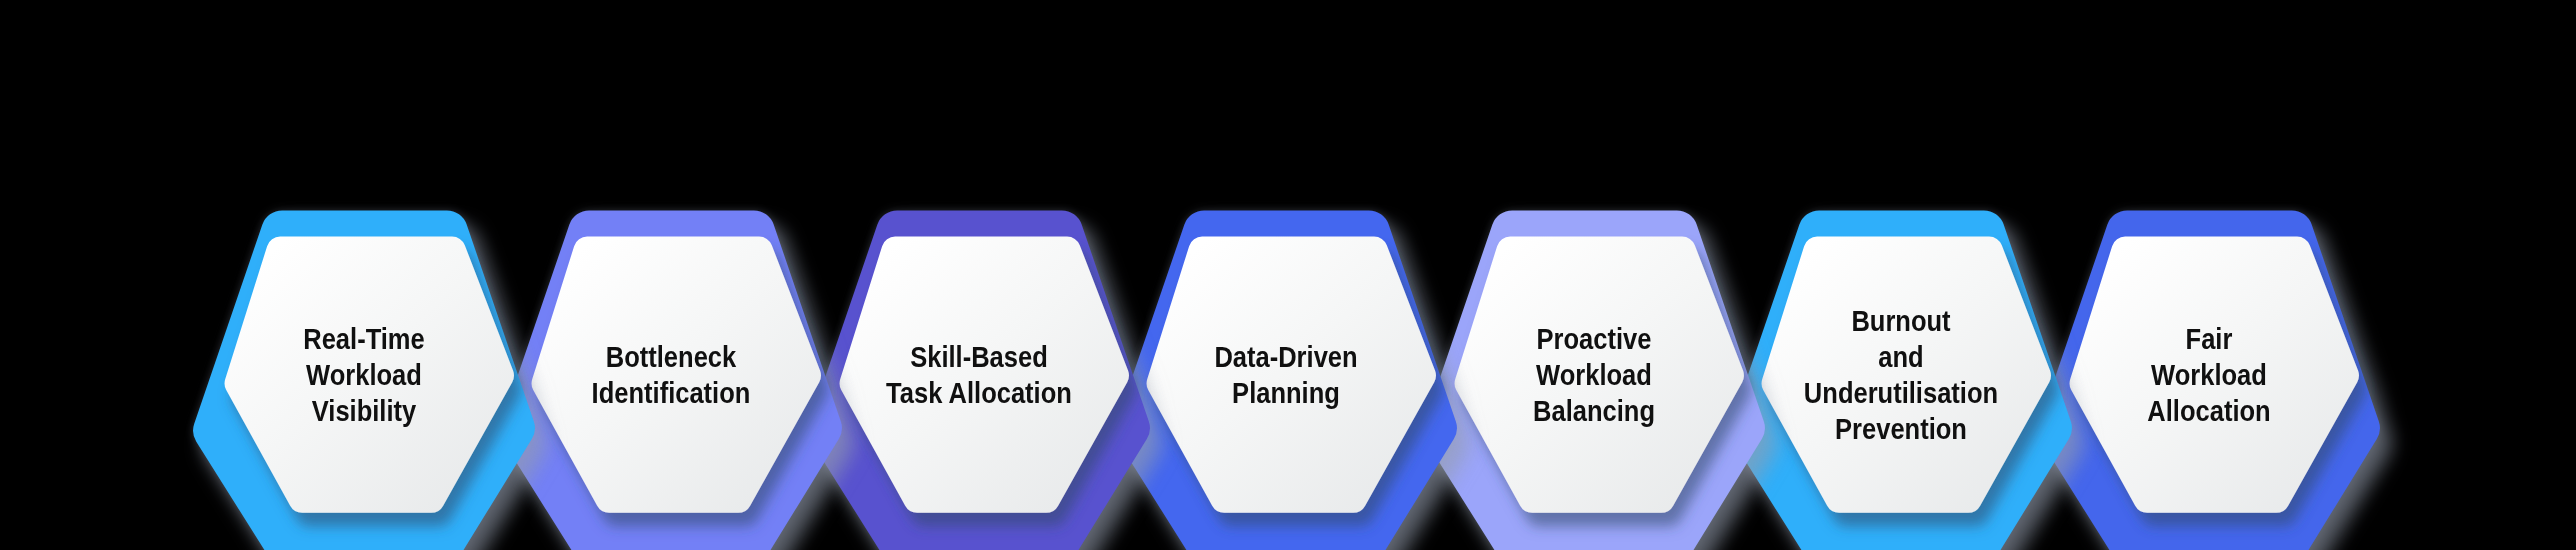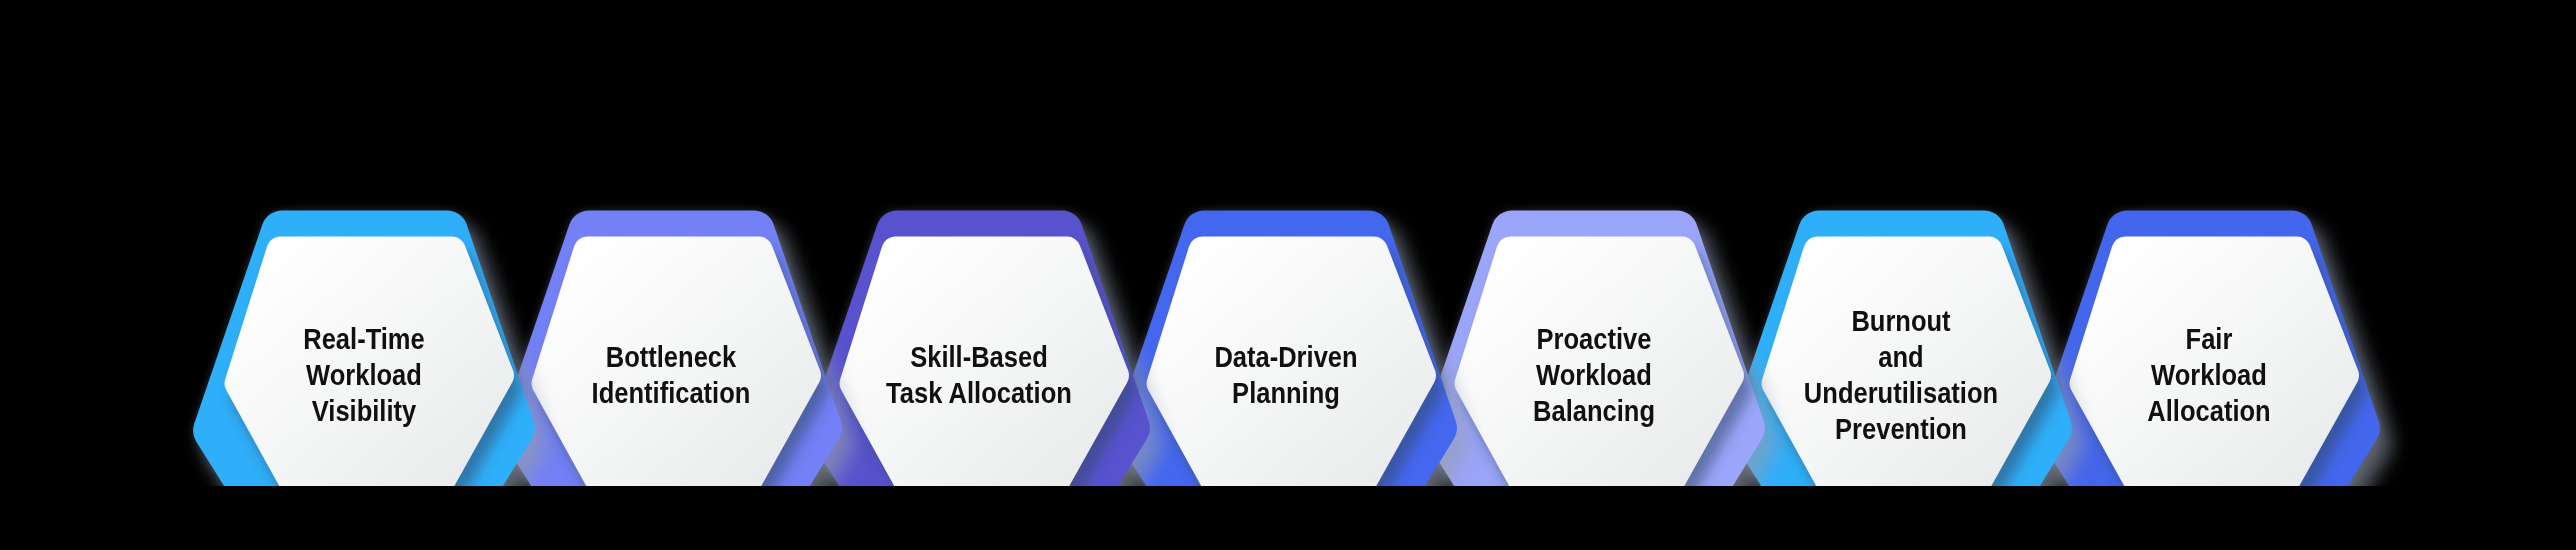--- a/index.html
+++ b/index.html
@@ -4,21 +4,21 @@
 <style>
   html, body { margin: 0; padding: 0; }
   body {
     width: 2576px; height: 550px;
     background: #000;
     overflow: hidden;
     font-family: "Liberation Sans", "DejaVu Sans", sans-serif;
   }
   .canvas {
     position: relative;
-    width: 2576px; height: 486px;
+    width: 2576px; height: 550px;
     background: #000000;
     overflow: hidden;
   }
   .hex {
     position: absolute;
     top: 210px;
     width: 346px; height: 352px;
   }
   .hex-svg {
     position: absolute;

